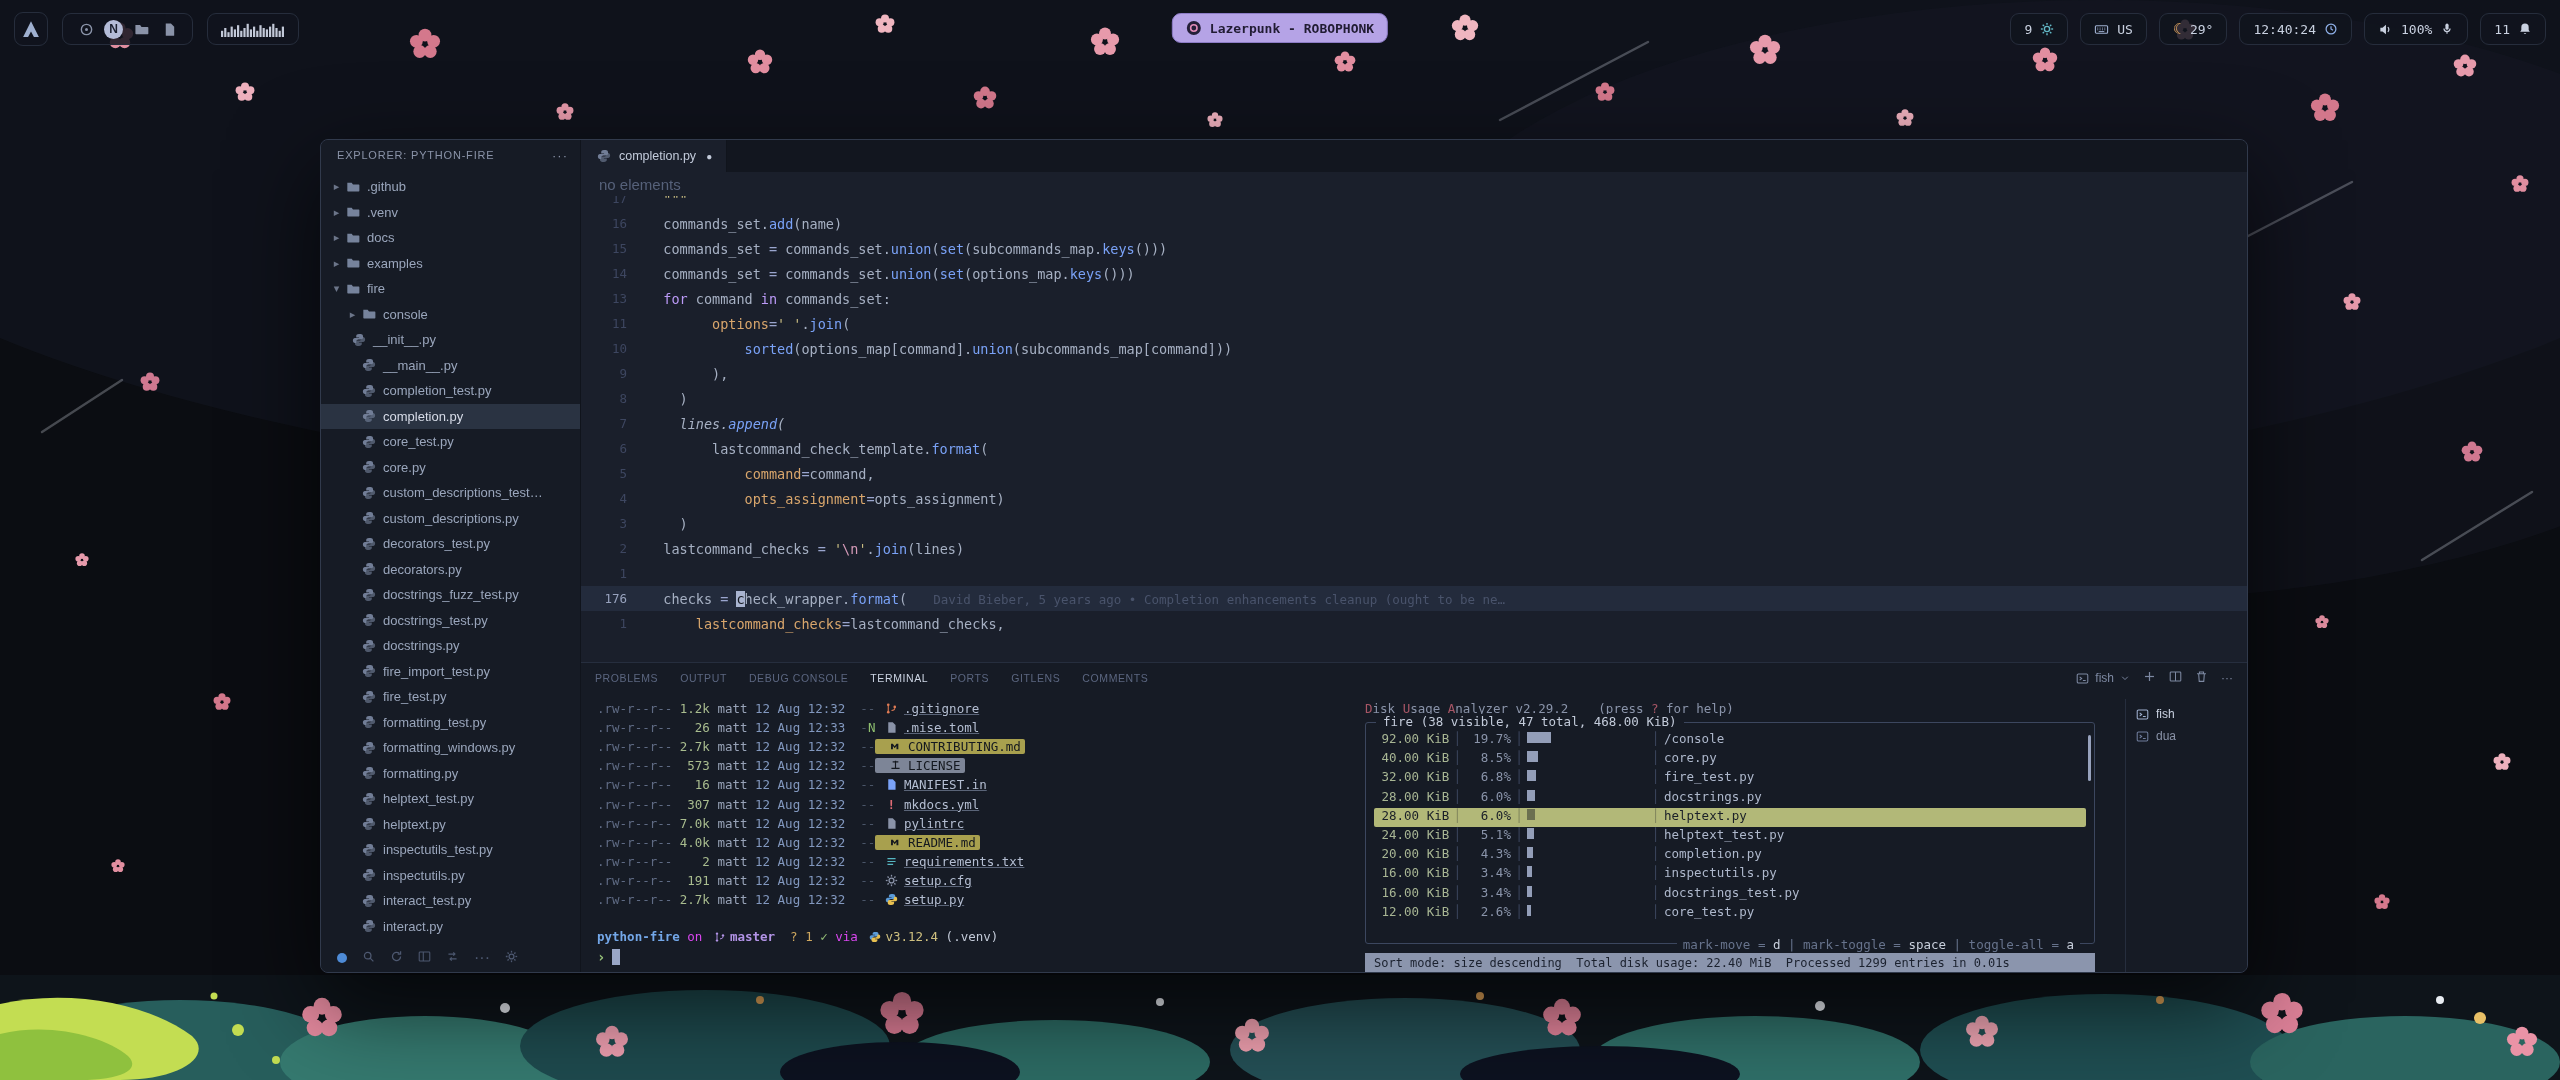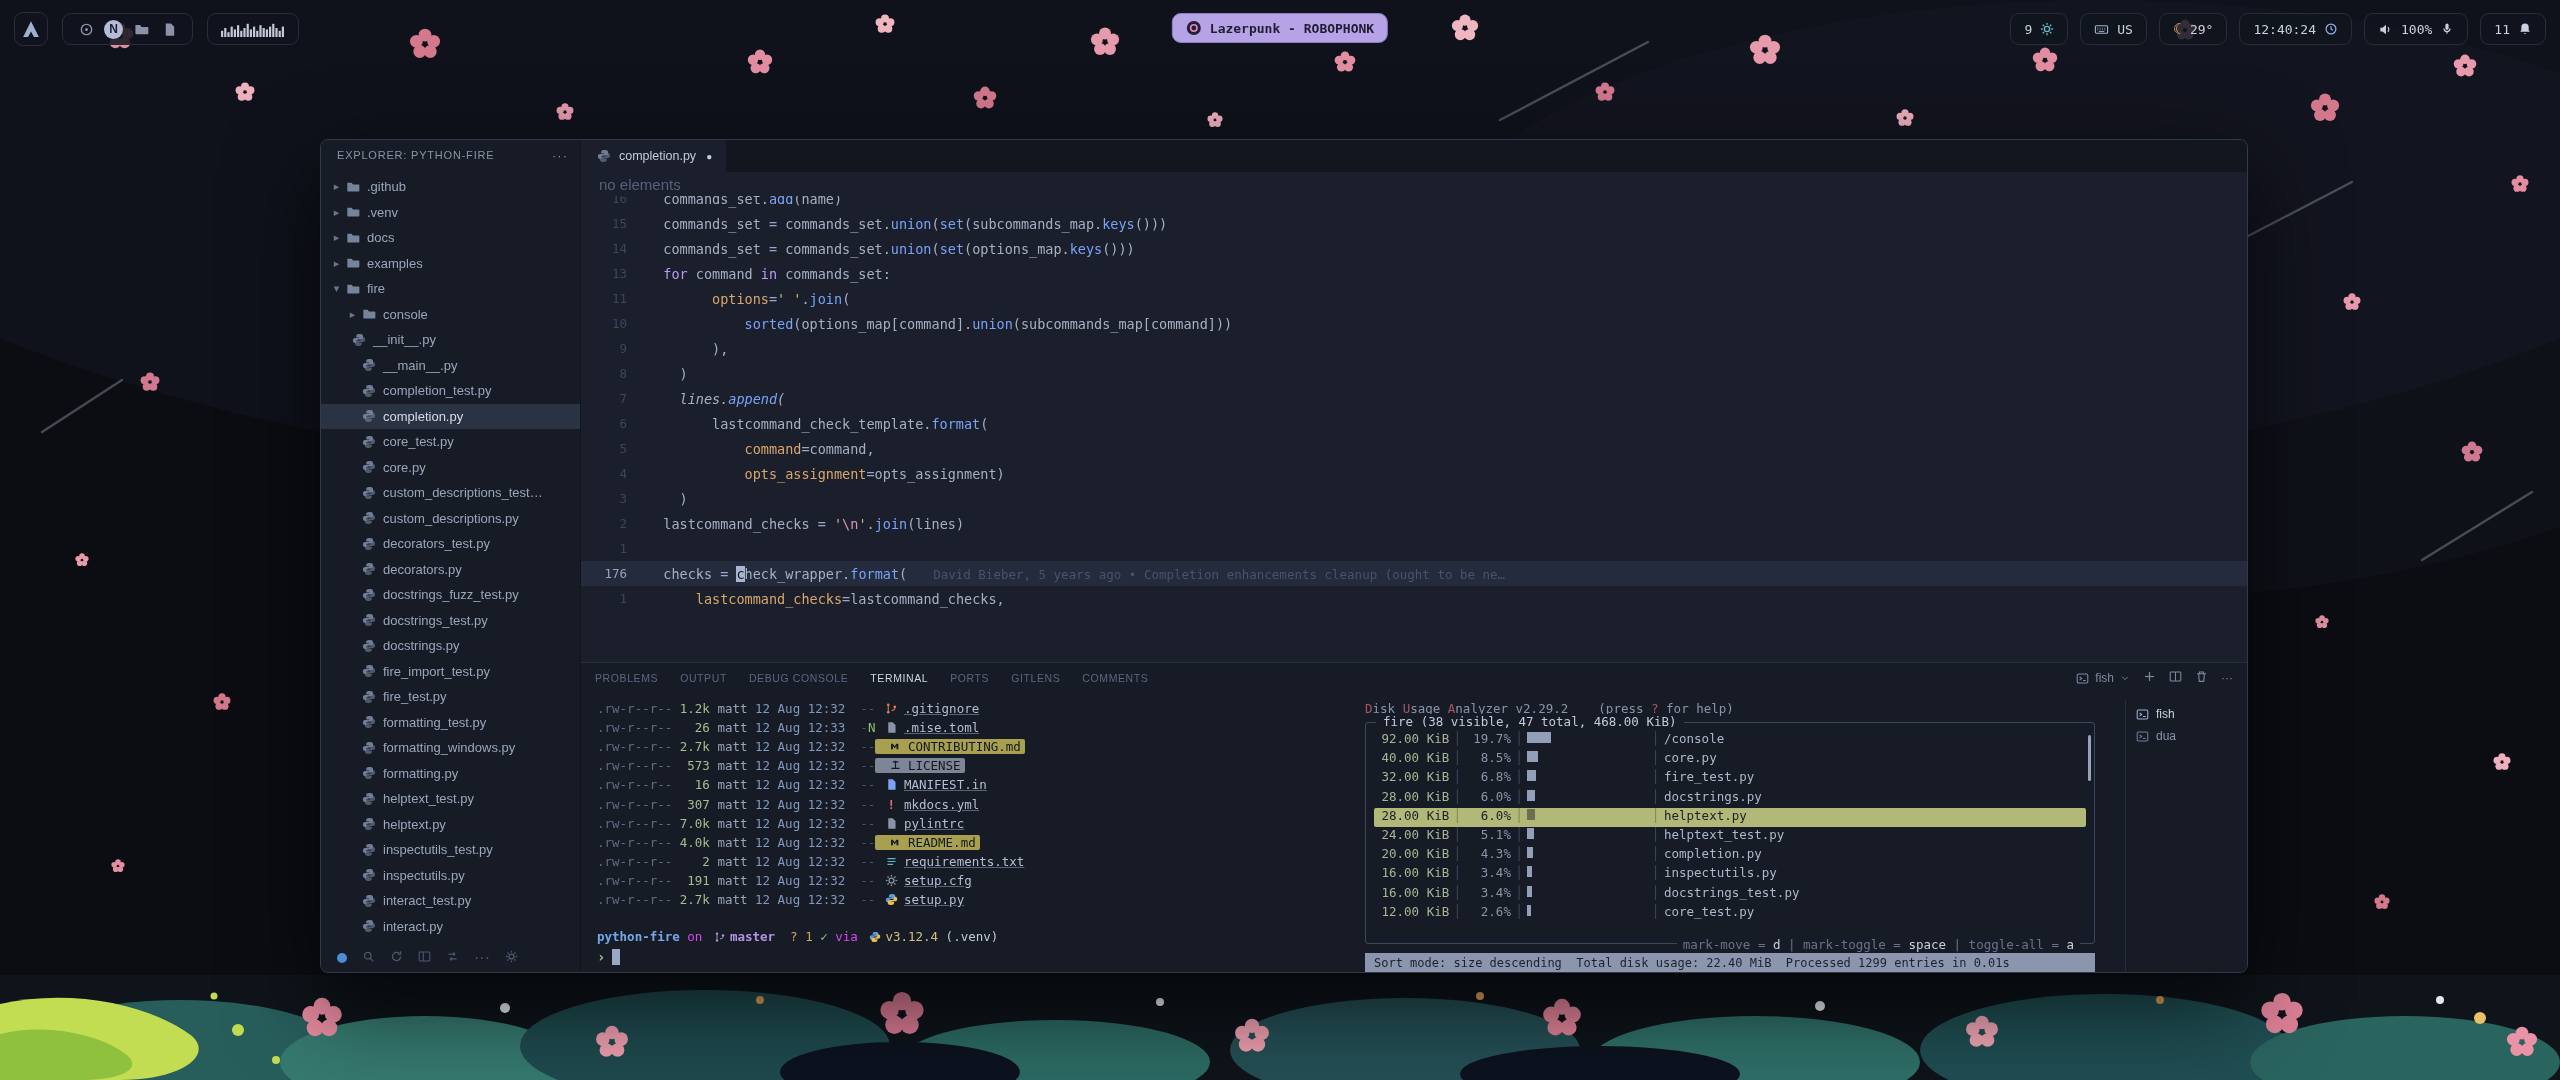--- a/index.html
+++ b/index.html
@@ -809,20 +809,21 @@
           </span>
         <span>completion.py</span>
         <span class="dot">●</span>
       </div>
     </div>
     <div id="breadcrumb">
       <span>no elements</span>
     </div>
     <div id="editor">
       <div id="code-inner">
+          <div class="code-row"><div class="gutter">17</div><div style="white-space: pre;"><span class="tk-fg">  </span><span class="tk-st">"""</span></div></div>
           <div class="code-row"><div class="gutter">16</div><div style="white-space: pre;"><span class="tk-fg">  commands_set.</span><span class="tk-fn">add</span><span class="tk-fg">(name)</span></div></div>
           <div class="code-row"><div class="gutter">15</div><div style="white-space: pre;"><span class="tk-fg">  commands_set </span><span class="tk-op">=</span><span class="tk-fg"> commands_set.</span><span class="tk-fn">union</span><span class="tk-fg">(</span><span class="tk-fn">set</span><span class="tk-fg">(subcommands_map.</span><span class="tk-fn">keys</span><span class="tk-fg">()))</span></div></div>
           <div class="code-row"><div class="gutter">14</div><div style="white-space: pre;"><span class="tk-fg">  commands_set </span><span class="tk-op">=</span><span class="tk-fg"> commands_set.</span><span class="tk-fn">union</span><span class="tk-fg">(</span><span class="tk-fn">set</span><span class="tk-fg">(options_map.</span><span class="tk-fn">keys</span><span class="tk-fg">()))</span></div></div>
           <div class="code-row"><div class="gutter">13</div><div style="white-space: pre;"><span class="tk-fg">  </span><span class="tk-kw">for</span><span class="tk-fg"> command </span><span class="tk-kw">in</span><span class="tk-fg"> commands_set:</span></div></div>
           <div class="code-row"><div class="gutter">11</div><div style="white-space: pre;"><span class="tk-fg">        </span><span class="tk-pr">options</span><span class="tk-op">=</span><span class="tk-st">' '</span><span class="tk-fg">.</span><span class="tk-fn">join</span><span class="tk-fg">(</span></div></div>
           <div class="code-row"><div class="gutter">10</div><div style="white-space: pre;"><span class="tk-fg">            </span><span class="tk-fn">sorted</span><span class="tk-fg">(options_map[command].</span><span class="tk-fn">union</span><span class="tk-fg">(subcommands_map[command]))</span></div></div>
           <div class="code-row"><div class="gutter">9</div><div style="white-space: pre;"><span class="tk-fg">        ),</span></div></div>
           <div class="code-row"><div class="gutter">8</div><div style="white-space: pre;"><span class="tk-fg">    )</span></div></div>
           <div class="code-row"><div class="gutter">7</div><div style="white-space: pre; font-style: italic;"><span class="tk-fg">    lines.</span><span class="tk-fn">append</span><span class="tk-fg">(</span></div></div>
           <div class="code-row"><div class="gutter">6</div><div style="white-space: pre;"><span class="tk-fg">        lastcommand_check_template.</span><span class="tk-fn">format</span><span class="tk-fg">(</span></div></div>

